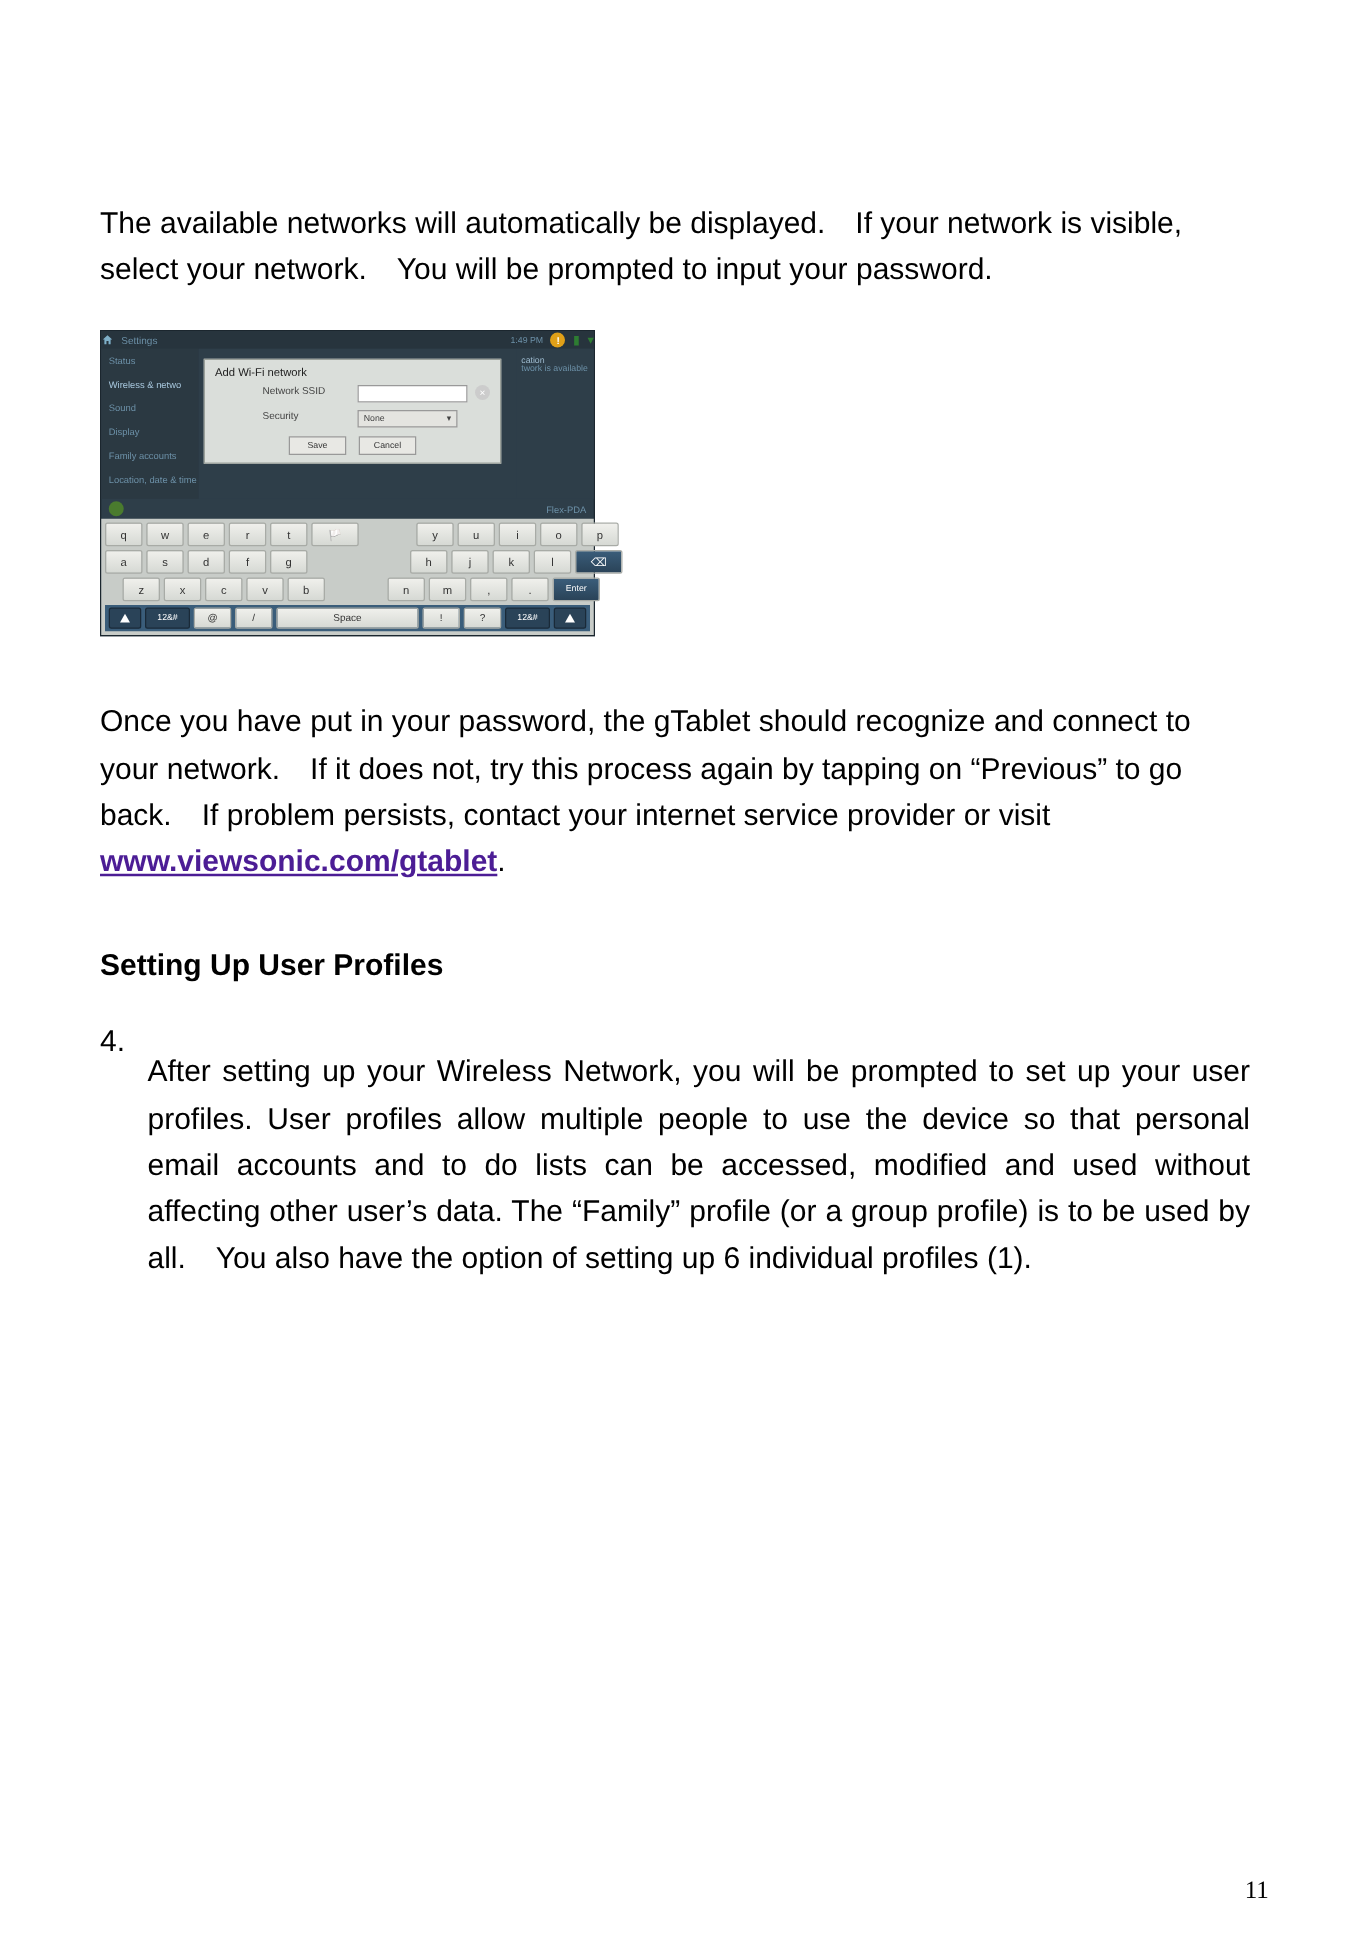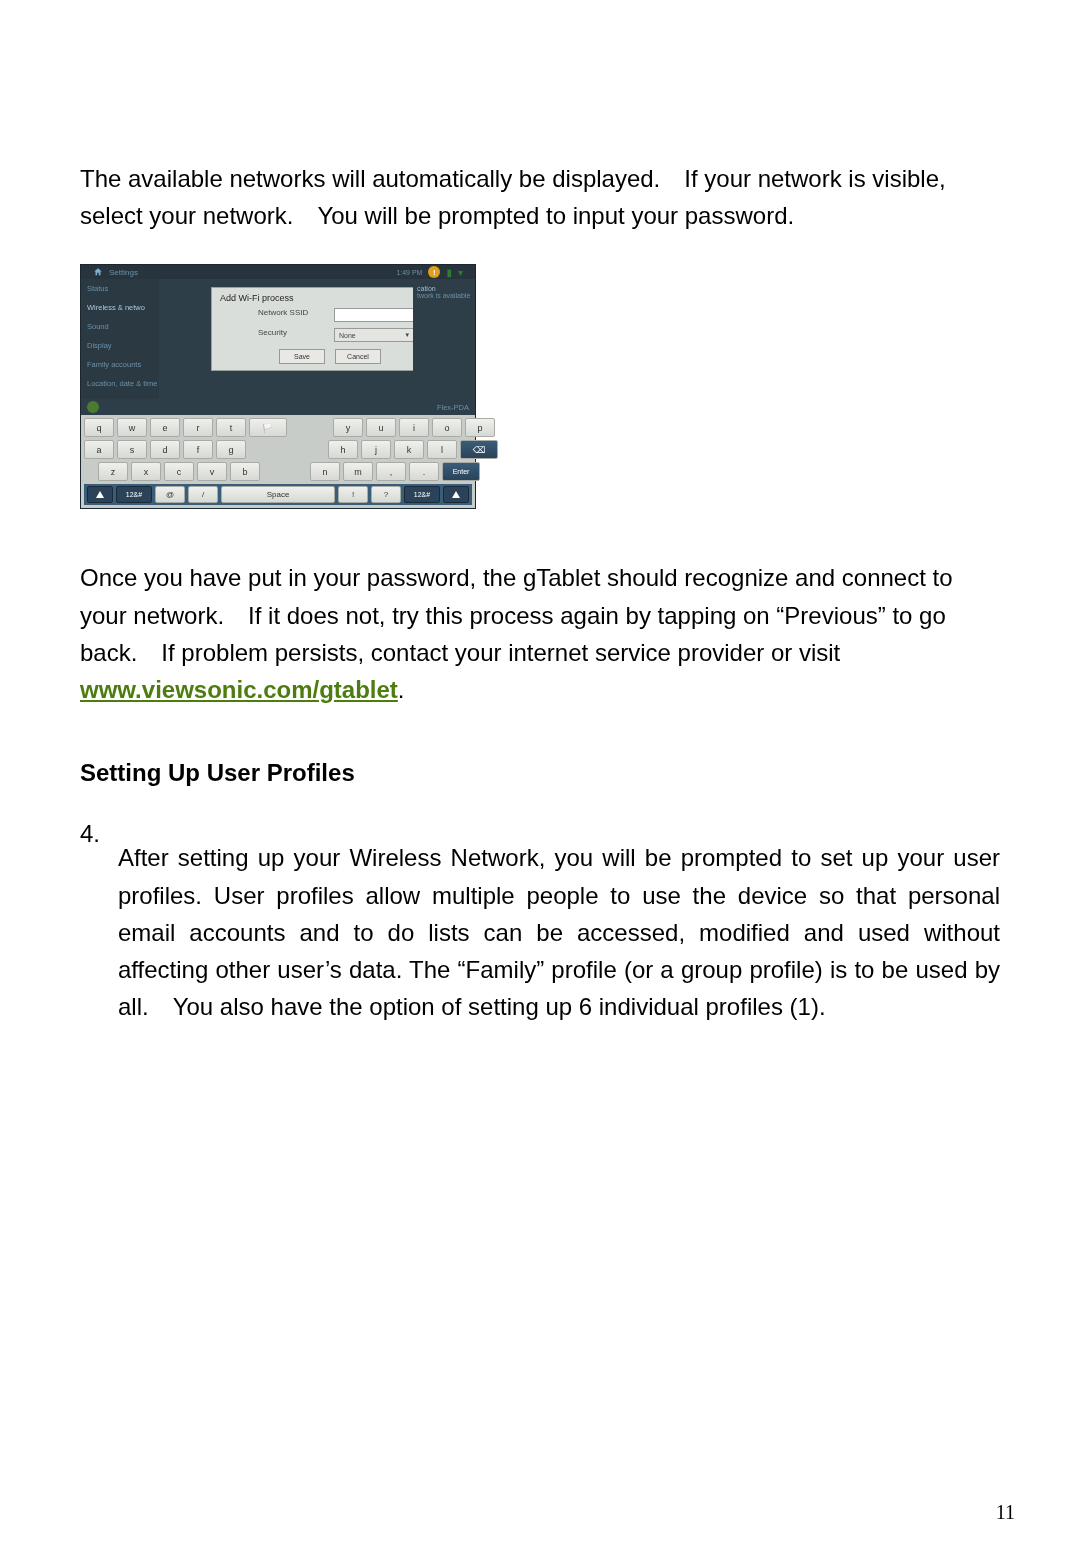--- a/index.html
+++ b/index.html
@@ -31,21 +31,21 @@
     color: #cfd8dd;
     font-family: Arial, sans-serif;
     font-size: 8px;
     border: 1px solid #1b262e;
   }
   .top-bar {
     display: flex;
     align-items: center;
     height: 14px;
     background: #27343d;
-    padding: 0 12px;
+    padding: 0 0;
     justify-content: space-between;
   }
   .top-bar .left, .top-bar .right {
     display: flex;
     align-items: center;
     gap: 6px;
   }
   .top-bar .home-icon {
     width: 10px; height: 10px;
     color: #7fb0c9;
@@ -54,21 +54,21 @@
   .top-bar .clock { color: #6c90a7; font-size: 7px; }
   .status-icon {
     width: 12px; height: 12px;
     border-radius: 50%;
     background: #e0a018;
     display: inline-flex;
     align-items: center; justify-content: center;
     color: #fff; font-weight: bold; font-size: 8px;
   }
   .status-bar-icon { color: #2e7d32; font-size: 10px; }
-  .content-row { display: flex; gap: 48px; }
+  .content-row { display: flex; }
   .sidebar {
     width: 78px;
     background: #2b3942;
     display: flex;
     flex-direction: column;
   }
   .sidebar-item {
     padding: 5px 6px;
     color: #6c90a7;
     font-size: 7.5px;
@@ -218,21 +218,21 @@
   .bkey.shift2{ flex: 0 0 24px; background: #2a4358; border-color:#1a2a38; color:#fff; }
   .arrow-up {
     width:0;height:0;border-left:4px solid transparent;border-right:4px solid transparent;border-bottom:7px solid #fff;
   }
 
   .note { text-indent: 28px; }
   .heading { font-weight: bold; margin-top: 46px; margin-bottom: 24px; font-size: 24px; }
   .num-list { display:flex; }
   .num-list .num { width: 38px; flex-shrink:0; }
   .num-list .txt { flex:1; text-align: justify; margin-top: 24px; }
-  a.link { color: #4d7c0f; text-decoration: underline; font-weight: bold; }
+  a.link { color: #4c1d95; text-decoration: underline; font-weight: bold; }
   .page-num {
     position: absolute;
     bottom: 42px;
     right: 65px;
     font-size: 20px;
     font-family: "Times New Roman", serif;
   }
 </style>
 </head>
 <body>
@@ -266,21 +266,21 @@
         <div class="sidebar-item">Status</div>
         <div class="sidebar-item active">Wireless &amp; netwo</div>
         <div class="sidebar-item">Sound</div>
         <div class="sidebar-item">Display</div>
         <div class="sidebar-item">Family accounts</div>
         <div class="sidebar-item">Location, date &amp; time</div>
       </div>
 
       <div class="main-area">
         <div class="dialog">
-          <div class="dialog-title">Add Wi-Fi process</div>
+          <div class="dialog-title">Add Wi-Fi network</div>
           <div class="row">
             <div class="row-label">Network SSID</div>
             <div class="text-input"></div>
             <div class="input-clear">×</div>
           </div>
           <div class="row">
             <div class="row-label">Security</div>
             <div class="select">
               <span>None</span>
               <span>▾</span>

